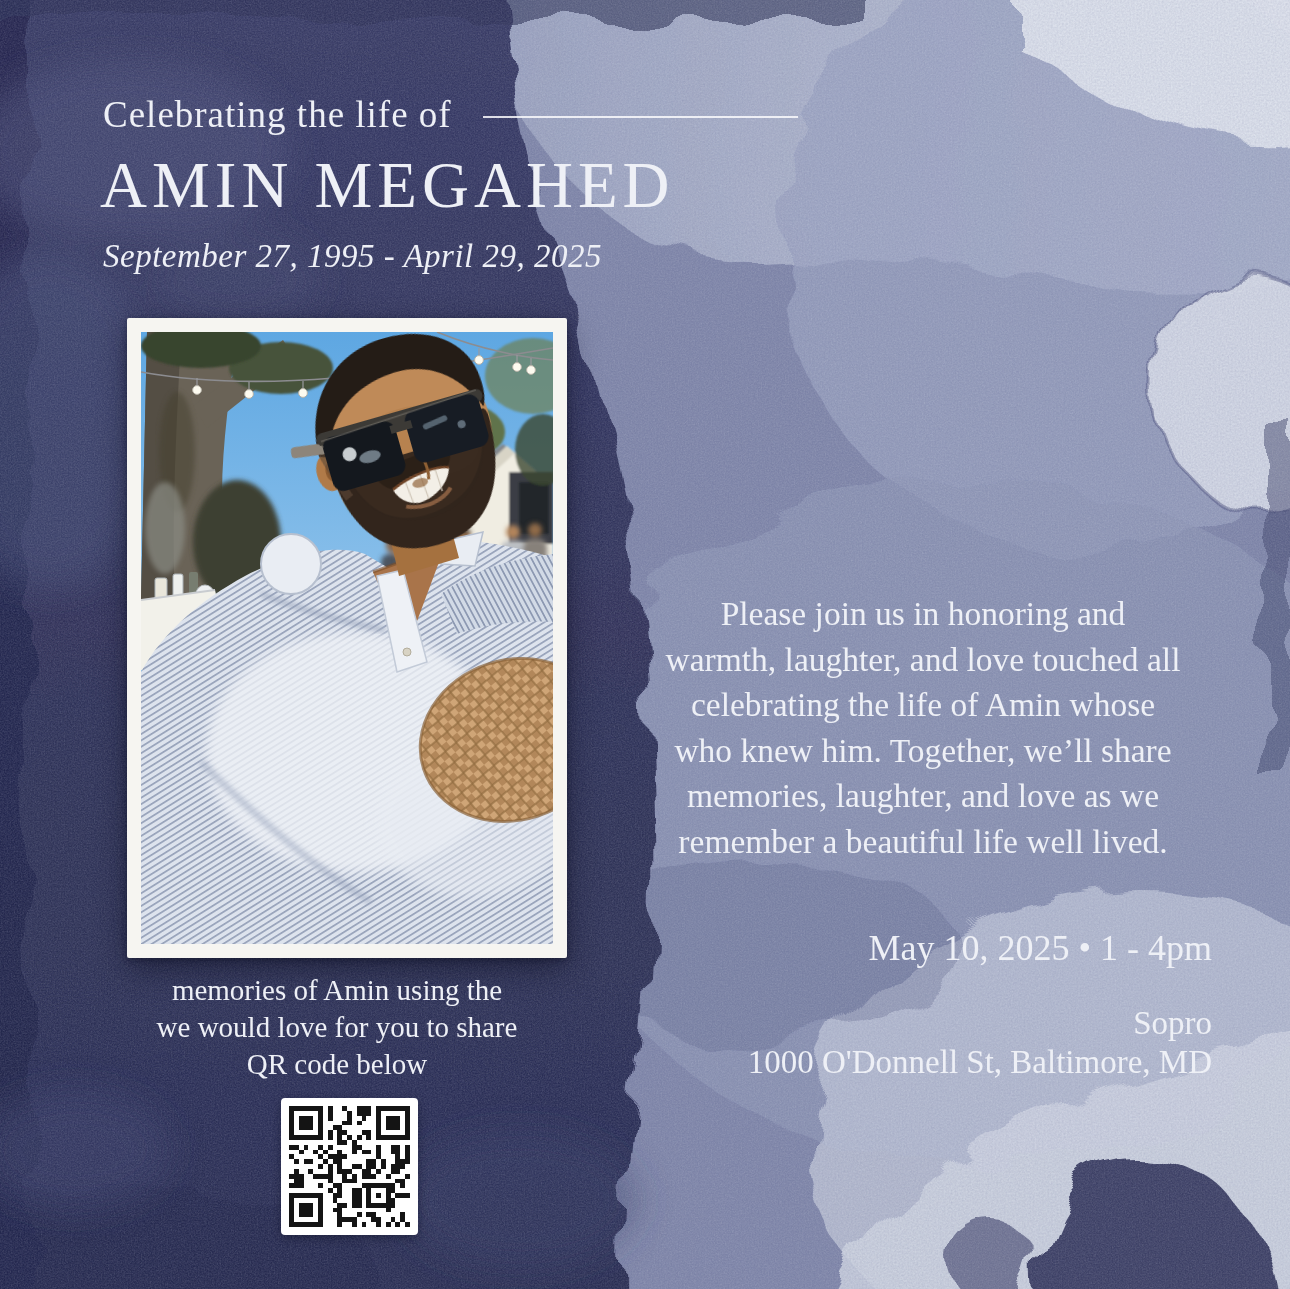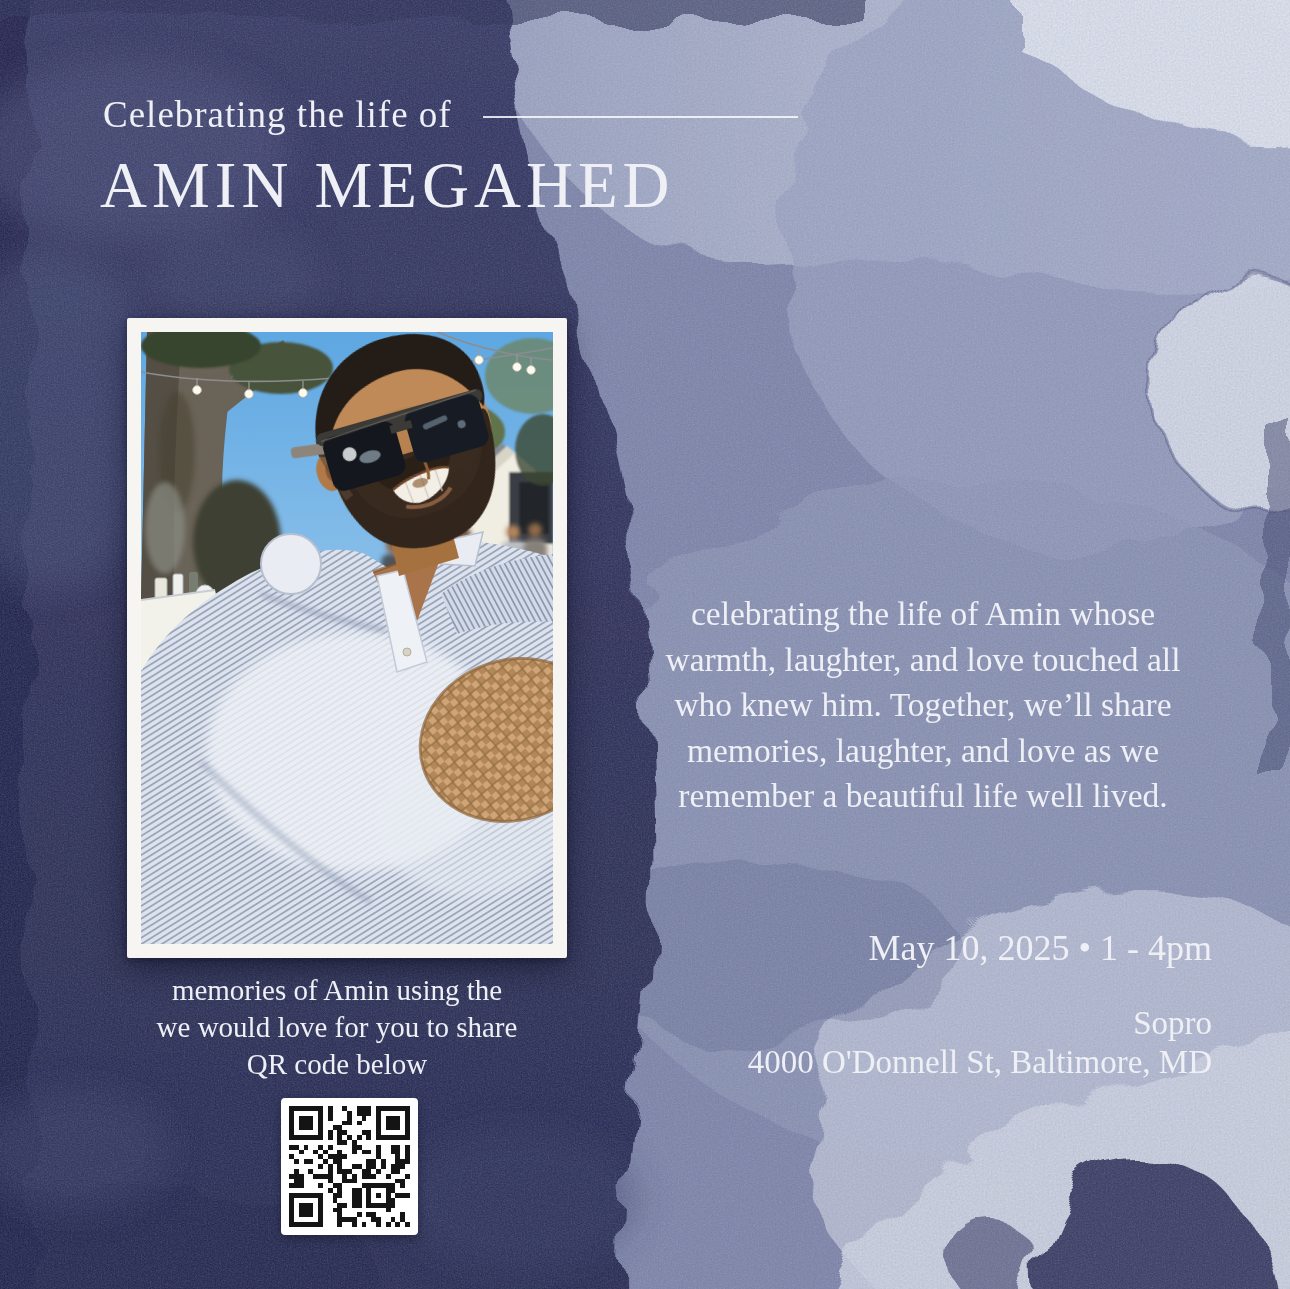--- a/index.html
+++ b/index.html
@@ -104,20 +104,21 @@
       <ellipse cx="520" cy="1200" rx="120" ry="70" fill="#3a3e67" opacity="0.4"></ellipse>
     </g>
 
     <rect x="0" y="0" width="1290" height="1289" filter="url(#grainL)" opacity="0.16"></rect>
     <rect x="0" y="0" width="1290" height="1289" filter="url(#grainD)" opacity="0.17"></rect>
   </svg>
 
   <div class="abs eyebrow">Celebrating the life of</div>
   <div class="abs rule"></div>
   <h1 class="abs name">AMIN MEGAHED</h1>
+  <div class="abs dates">September 27, 1995 - April 29, 2025</div>
 
   <figure class="abs polaroid" style="margin:0">
     <svg class="photo-art" viewBox="0 0 412 612" preserveAspectRatio="none" aria-hidden="true">
       <defs>
         <linearGradient id="sky" x1="0" y1="0" x2="0" y2="1">
           <stop offset="0" stop-color="#5ea7e2"></stop>
             <stop offset="1" stop-color="#a5cfef"></stop>
         </linearGradient>
         <pattern id="str1" width="5.4" height="5.4" patternUnits="userSpaceOnUse" patternTransform="rotate(-32)">
           <rect width="5.4" height="5.4" fill="#dde3ed"></rect>
@@ -602,26 +603,27 @@
         <rect x="13" y="24" width="1" height="1" fill="#141414"></rect>
         <rect x="15" y="24" width="1" height="1" fill="#141414"></rect>
         <rect x="18" y="24" width="1" height="1" fill="#141414"></rect>
         <rect x="20" y="24" width="1" height="1" fill="#141414"></rect>
         <rect x="22" y="24" width="1" height="1" fill="#141414"></rect>
         <rect x="24" y="24" width="1" height="1" fill="#141414"></rect>
       </svg>
   </div>
 
   <div class="abs invite">
+    <div>Please join us in honoring and</div>
+    <div>warmth, laughter, and love touched all</div>
     <div>celebrating the life of Amin whose</div>
-    <div>warmth, laughter, and love touched all</div>
     <div>who knew him. Together, we’ll share</div>
     <div>memories, laughter, and love as we</div>
     <div>remember a beautiful life well lived.</div>
   </div>
 
   <div class="abs datetime">May 10, 2025 • 1 - 4pm</div>
   <div class="abs venue">
     <div>Sopro</div>
-    <div>4000 O'Donnell St, Baltimore, MD</div>
+    <div>1000 O'Donnell St, Baltimore, MD</div>
   </div>
 
 </div>
 
 </body></html>

